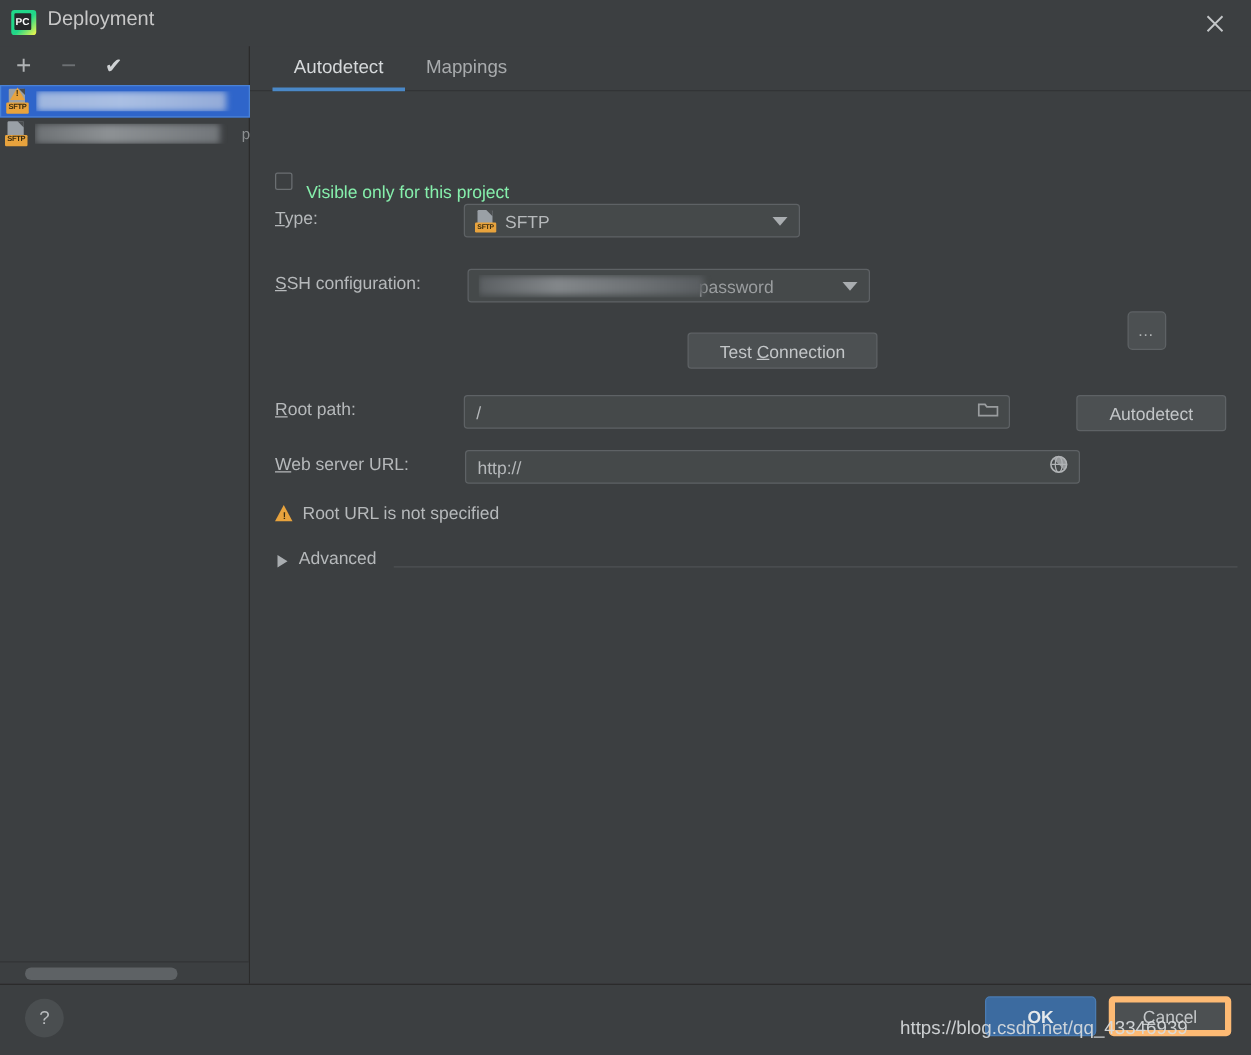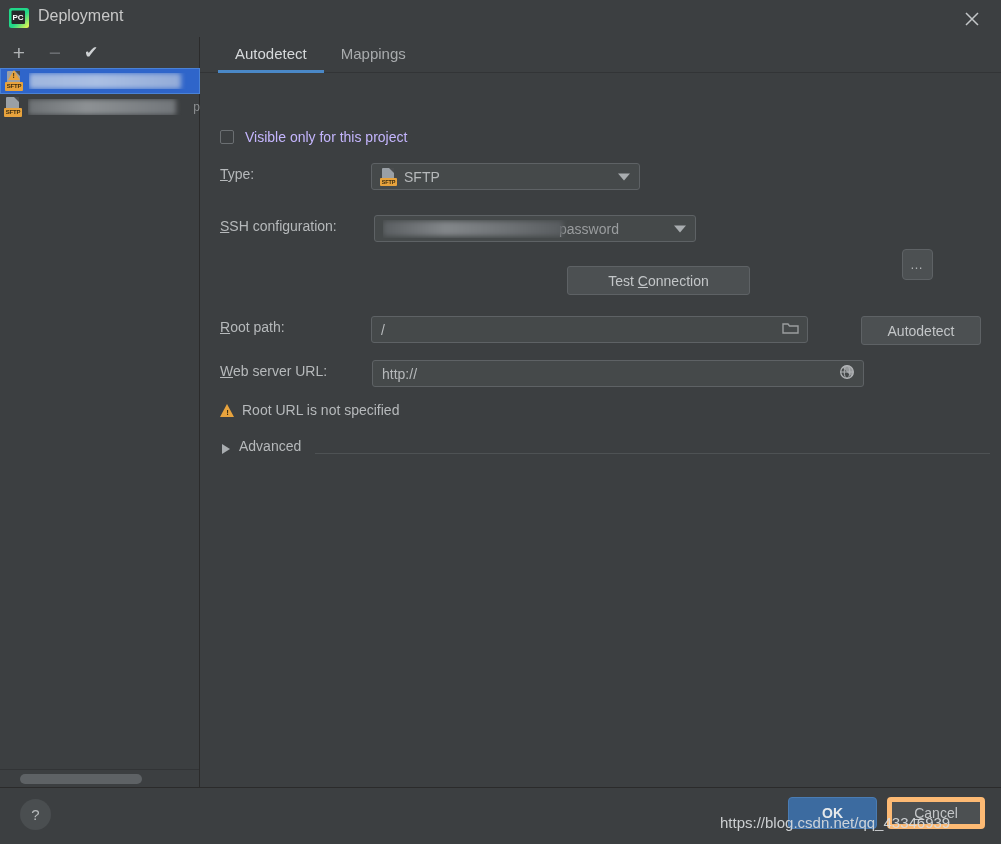--- a/index.html
+++ b/index.html
@@ -52,21 +52,21 @@
   .tab.active { color: #d6d9db; }
   .tab.active:after { content: ""; position: absolute; left: 0; bottom: -1px; width: 100%; height: 3px; background: #4a88c7; }
 
   .form { position: absolute; left: 0; top: 36px; width: 801px; height: 714px; }
 
   .row { position: absolute; display: flex; align-items: center; }
   .lbl { font-size: 14px; color: #b6b9bb; }
   .lbl u { text-decoration: underline; }
 
   .checkbox { width: 14px; height: 14px; border: 1px solid #6b6f72; background: #3c3f41; border-radius: 2px; cursor: pointer; }
-  .chk-label { font-size: 14px; color: #c4b5fd; margin-left: 11px; }
+  .chk-label { font-size: 14px; color: #86efac; margin-left: 11px; margin-top: 16px; }
 
   .combo { position: relative; height: 27px; background: #45494a; border: 1px solid #5e6265; border-radius: 3px; display: flex; align-items: center; padding-left: 8px; cursor: pointer; }
   .combo .arrow { position: absolute; right: 9px; top: 50%; transform: translateY(-50%); width: 0; height: 0; border-left: 6px solid transparent; border-right: 6px solid transparent; border-top: 7px solid #a9adb0; }
   .combo-text { font-size: 14px; color: #b6b9bb; }
   .sftp-mini { position: relative; width: 17px; height: 18px; margin-right: 7px; flex: 0 0 17px; }
   .sftp-mini .sftp-page { left: 2px; top: 0; width: 12px; height: 12px; }
   .sftp-mini .sftp-badge { width: 17px; height: 8px; font-size: 5.5px; line-height: 8px; }
 
   .blur-val { position: relative; height: 18px; overflow: hidden; display: flex; align-items: center; }
   .blur-val .redact { position: relative; width: 180px; height: 15px; filter: blur(2.4px); background: linear-gradient(90deg,#5b5f62 0%,#83878a 35%,#6e7275 70%,#595d60 100%); }
@@ -207,21 +207,21 @@
         <div class="blur-val">
           <div class="redact"></div>
           <span class="pw-text">password</span>
         </div>
         <span class="arrow"></span>
       </div>
       <div class="dots-btn" style="position:absolute; left:702px; top:176px;">
         <span>…</span>
       </div>
 
-      <div class="btn" style="position:absolute; left:367px; top:193px; width:183px;justify-content:center;">
+      <div class="btn" style="position:absolute; left:350px; top:193px; width:152px;justify-content:center;">
         <span>Test <u>C</u>onnection</span>
       </div>
 
       <div class="row" style="left:20px; top:246px;">
         <span class="lbl"><u>R</u>oot path:</span>
       </div>
       <div class="textfield" style="position:absolute; left:171px; top:243px; width:437px;">
         <span class="tf-text">/</span>
         <span class="tf-icon">
           <svg width="17" height="14" viewBox="0 0 17 14">

